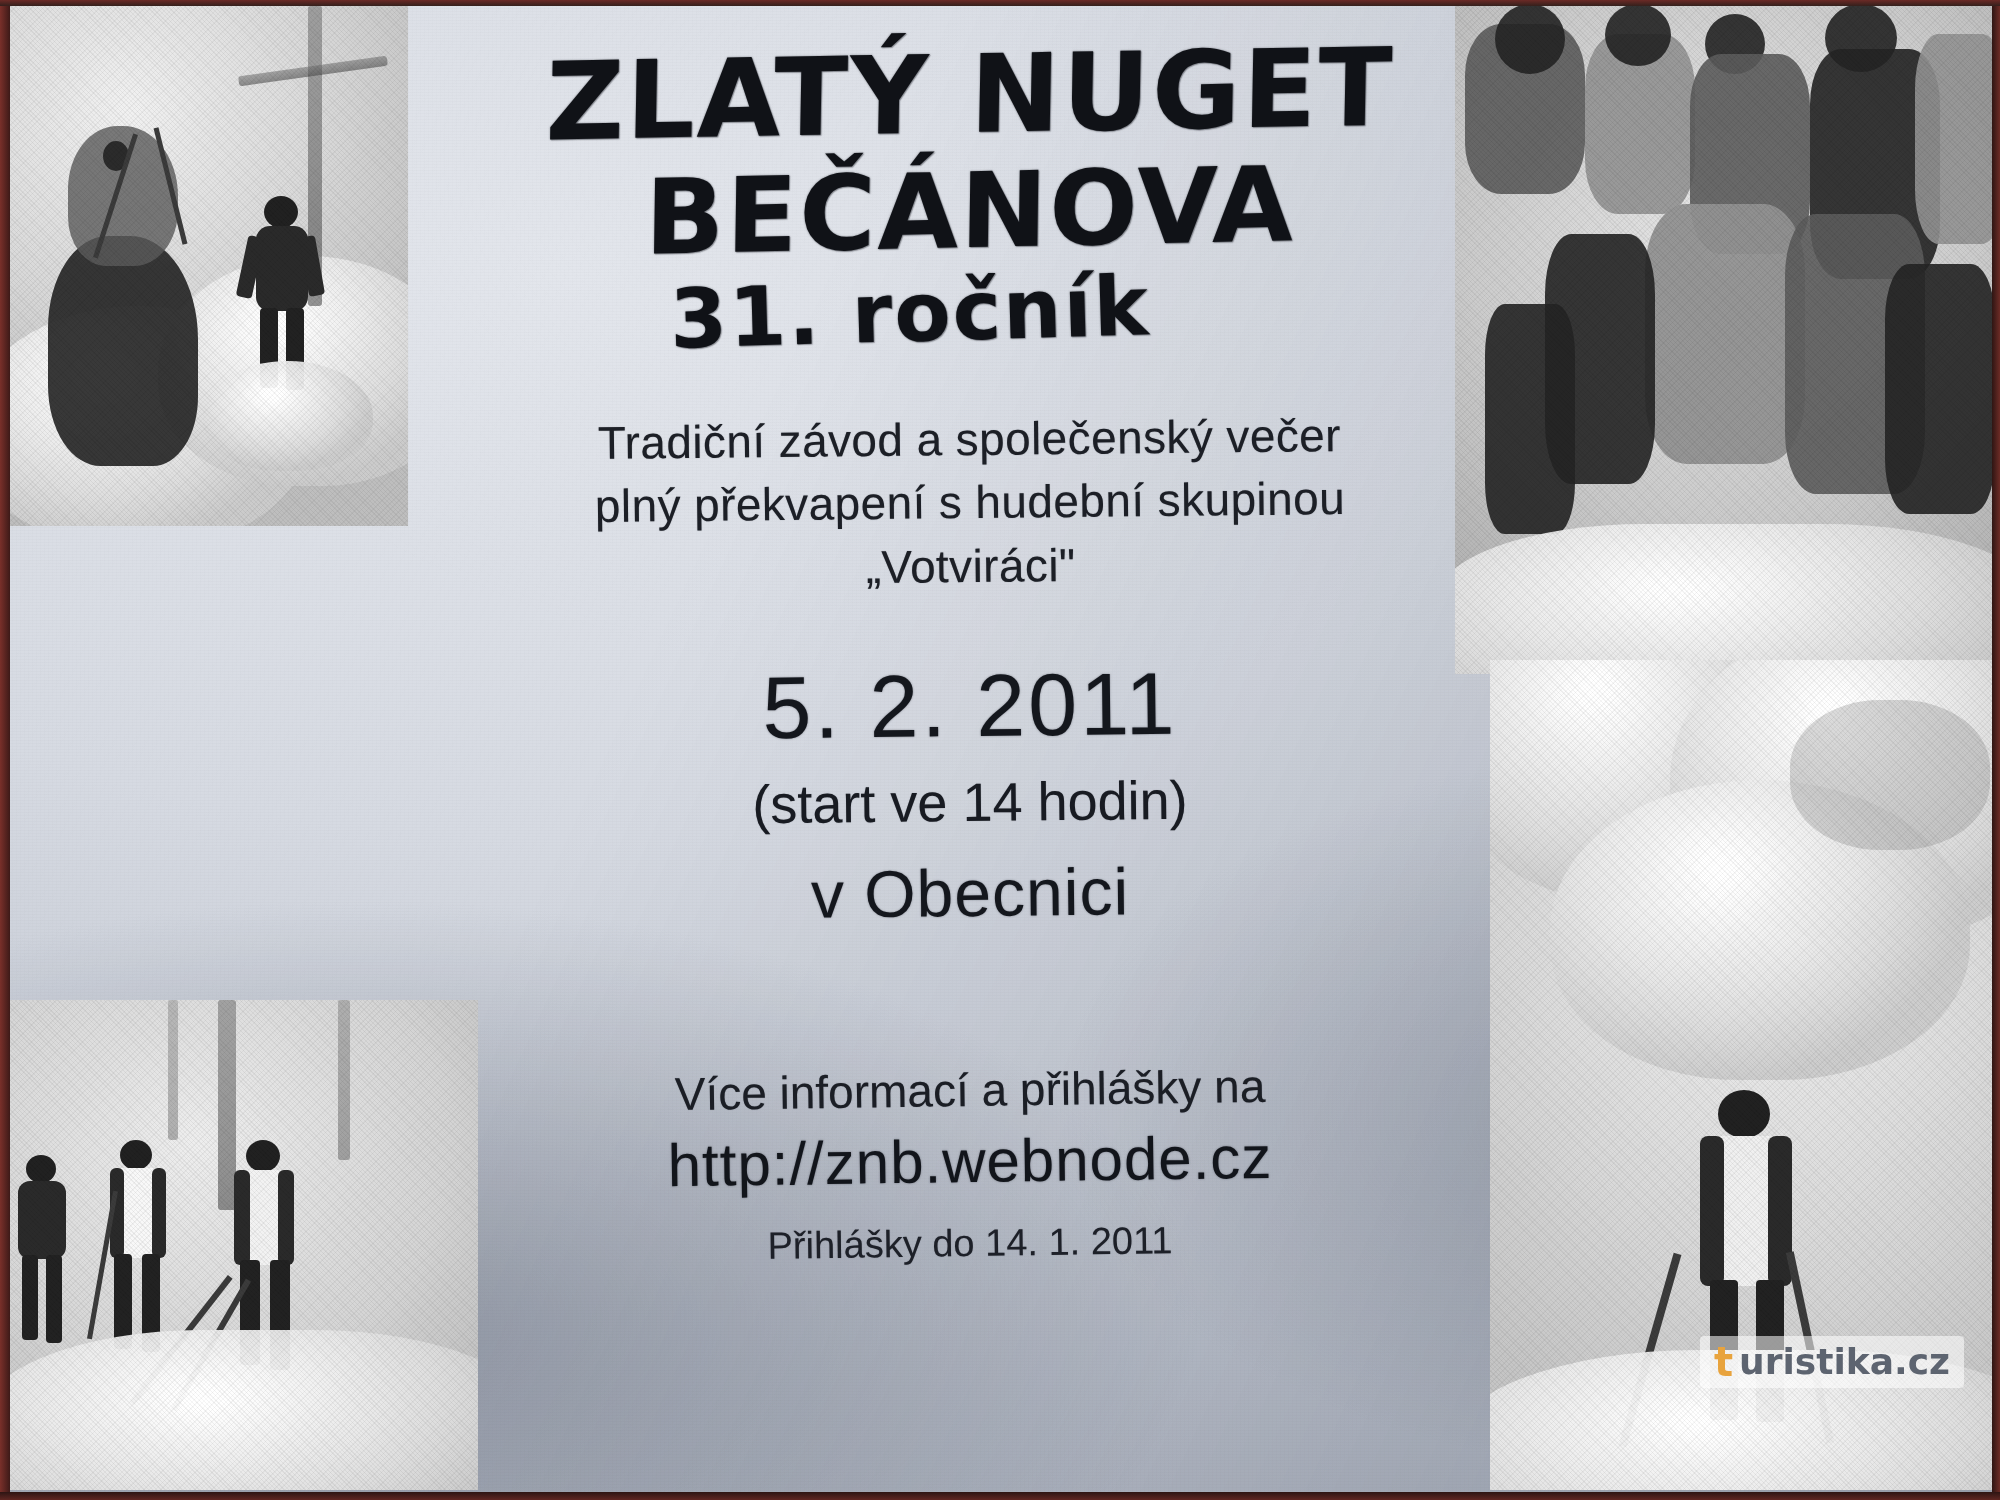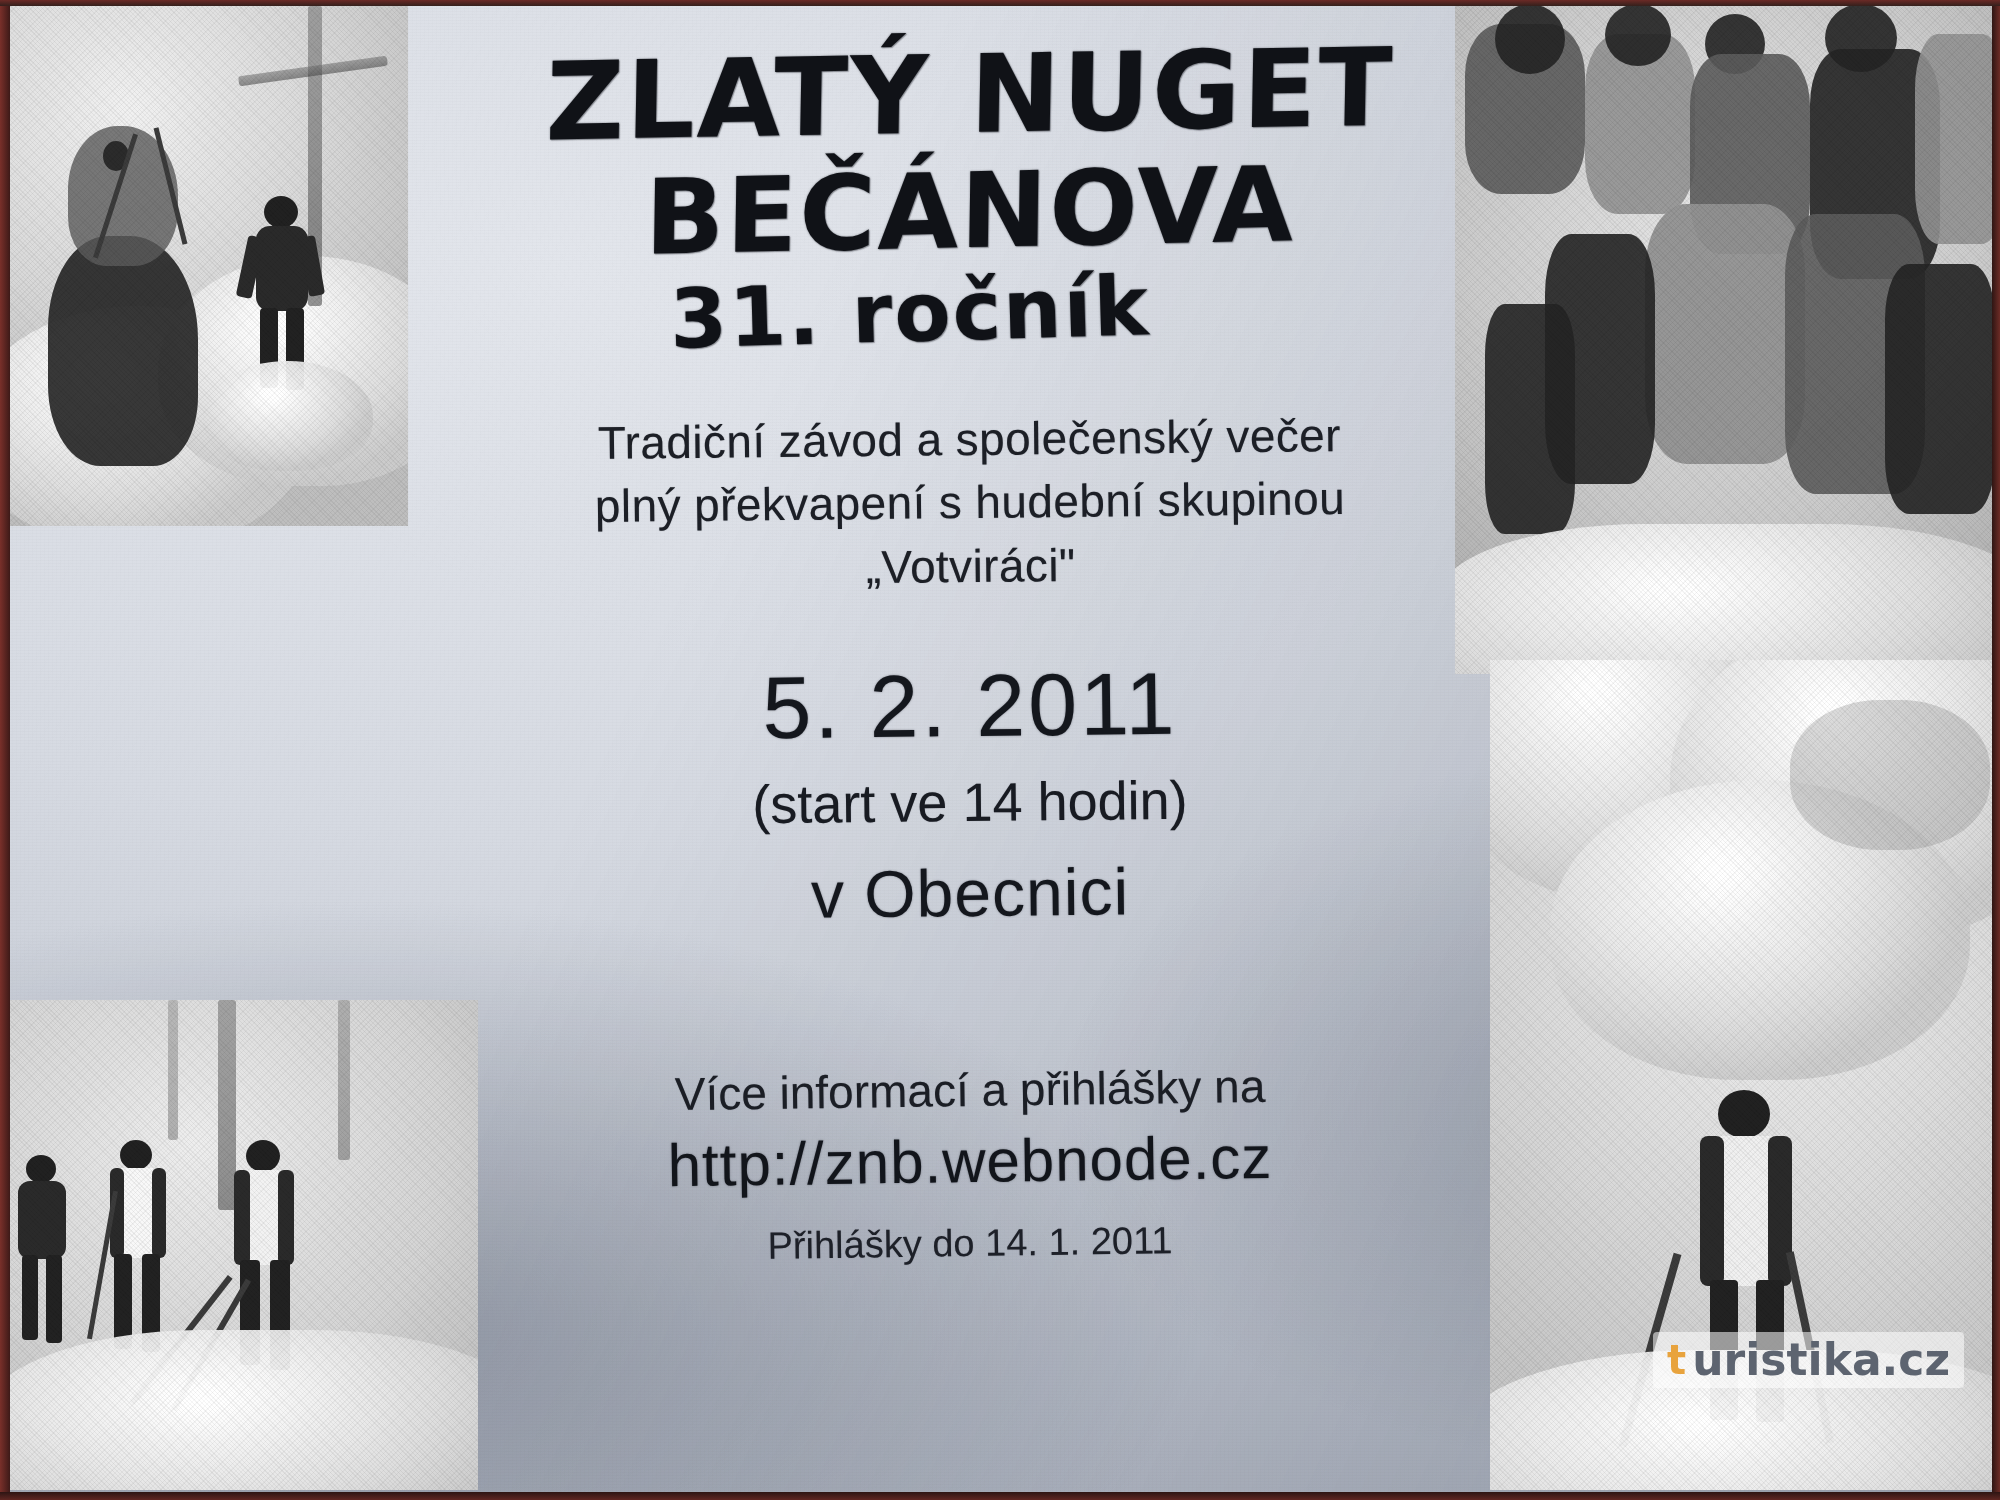--- a/index.html
+++ b/index.html
@@ -247,21 +247,21 @@
   }
   #watermark .wm-t {
     font-family: "DejaVu Sans", sans-serif;
     font-size: 40px;
     font-weight: 700;
     color: #e8a33d;
     line-height: 1;
   }
   #watermark .wm-rest {
     font-family: "DejaVu Sans", sans-serif;
-    font-size: 44px;
+    font-size: 36px;
     font-weight: 700;
     color: #5d6470;
     line-height: 1;
   }
 </style>
 </head>
 <body>
 
 <div id="poster-photo">
 

